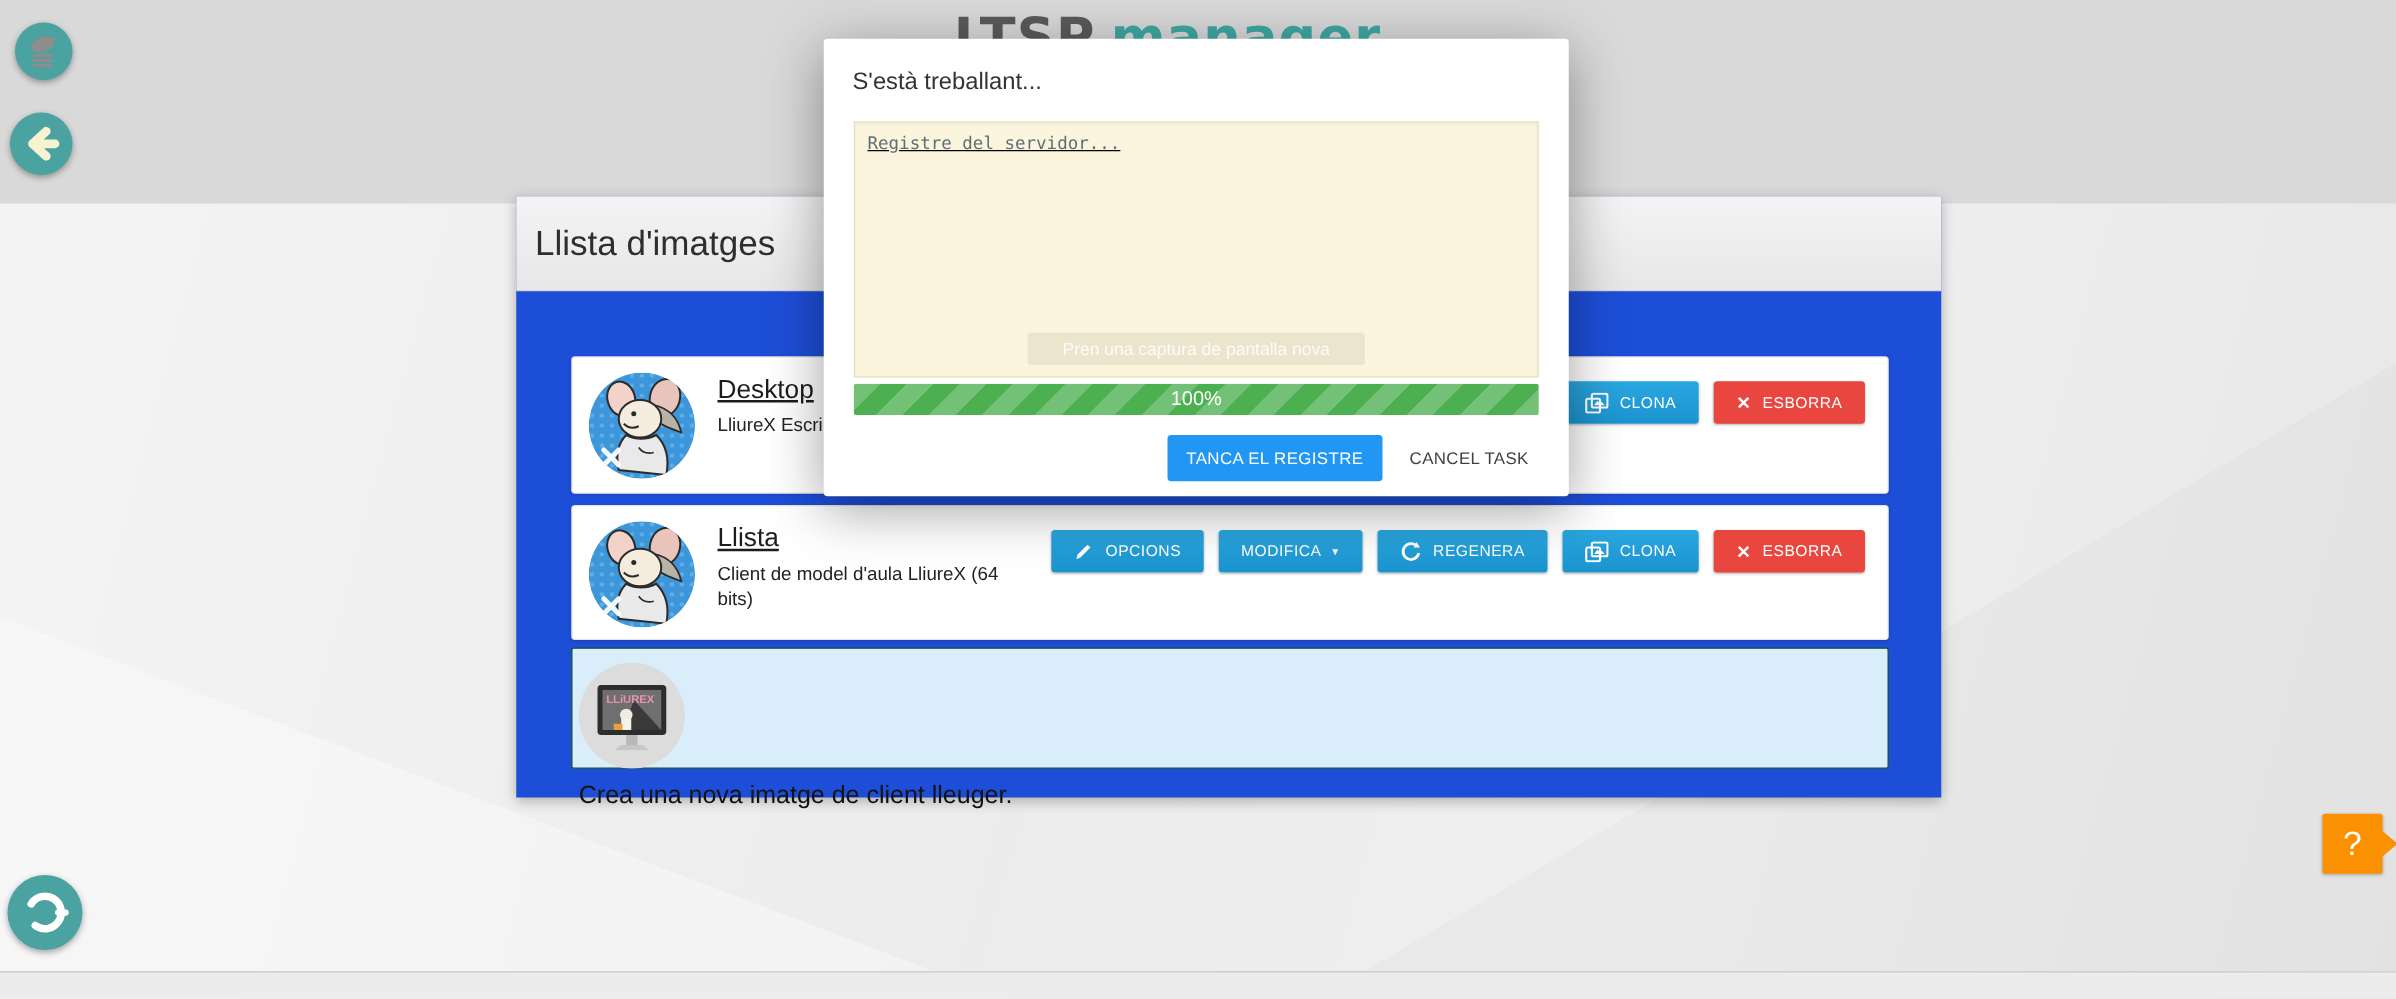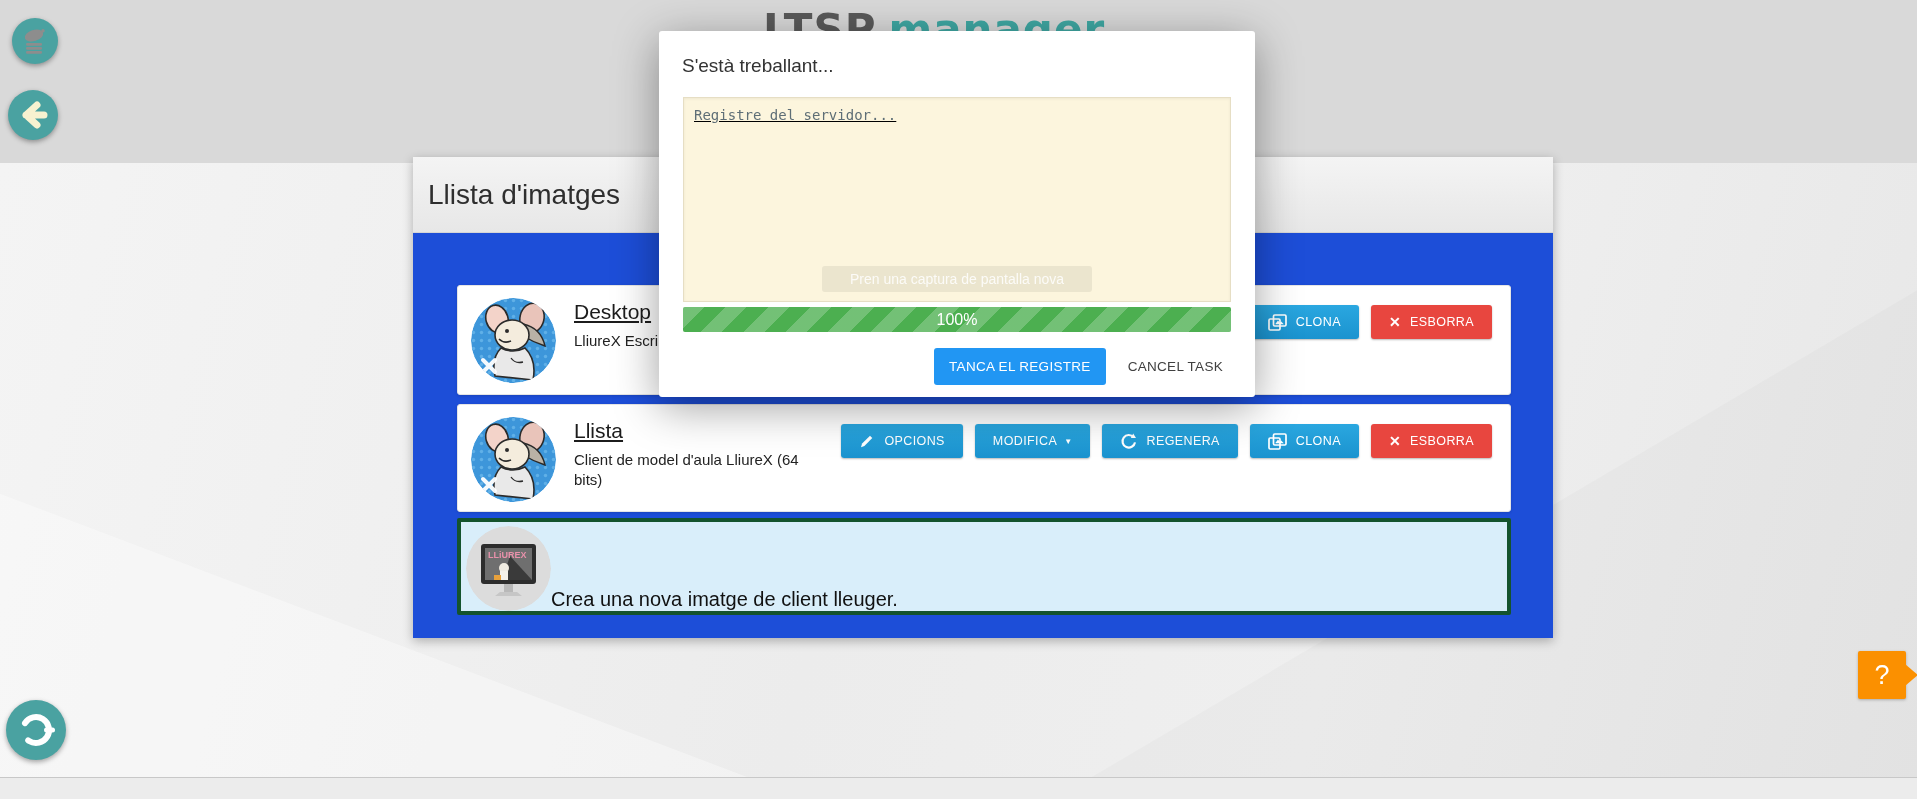--- a/index.html
+++ b/index.html
@@ -52,23 +52,23 @@
   .abtn { display:inline-flex; align-items:center; gap:9px; height:34px; padding:0 18px;
           border:none; border-radius:3px; color:#fff; font-size:12.5px; letter-spacing:0.4px;
           font-family:"Liberation Sans", sans-serif; cursor:pointer;
           box-shadow:0 1px 2px rgba(0,0,0,0.28); }
   .abtn.blue { background:linear-gradient(#2aa7e0,#1b93cf); }
   .abtn.red  { background:#e8463f; }
   .bicon { display:block; }
   .caret { font-size:8px; margin-left:-2px; }
   .xicon { font-size:14px; font-weight:bold; }
 
-  .create-row { position:relative; height:97px; background:#d9eefa; border:4px solid #14532d;
-                border-radius:2px; display:flex; align-items:flex-end; padding:7px 16px 0 5px;
-                cursor:pointer; }
+  .create-row { position:relative; height:97px; background:#d9eefa; border:1px solid #14532d;
+                border-radius:2px; display:flex; align-items:flex-start; padding:7px 16px 0 5px;
+                cursor:pointer;flex-direction:column; }
   .create-row .avatar { margin-top:4px; }
   .create-label { font-size:20px; color:#111; padding-top:10px; }
 
   
   .modal { position:absolute; left:659px; top:31px; width:596px; height:366px; background:#fff;
            border-radius:3px; box-shadow:0 10px 45px rgba(0,0,0,0.38); z-index:50; }
   .modal-title { font-size:19px; color:#333; margin:24px 24px 20px 23px; }
   .logbox { position:relative; margin:0 24px; height:205px; background:#fcf5dd;
             border:1px solid #e6dec4; box-shadow:inset 0 1px 3px rgba(0,0,0,0.06);
             padding:8px 10px; cursor:text;text-decoration:underline; }

